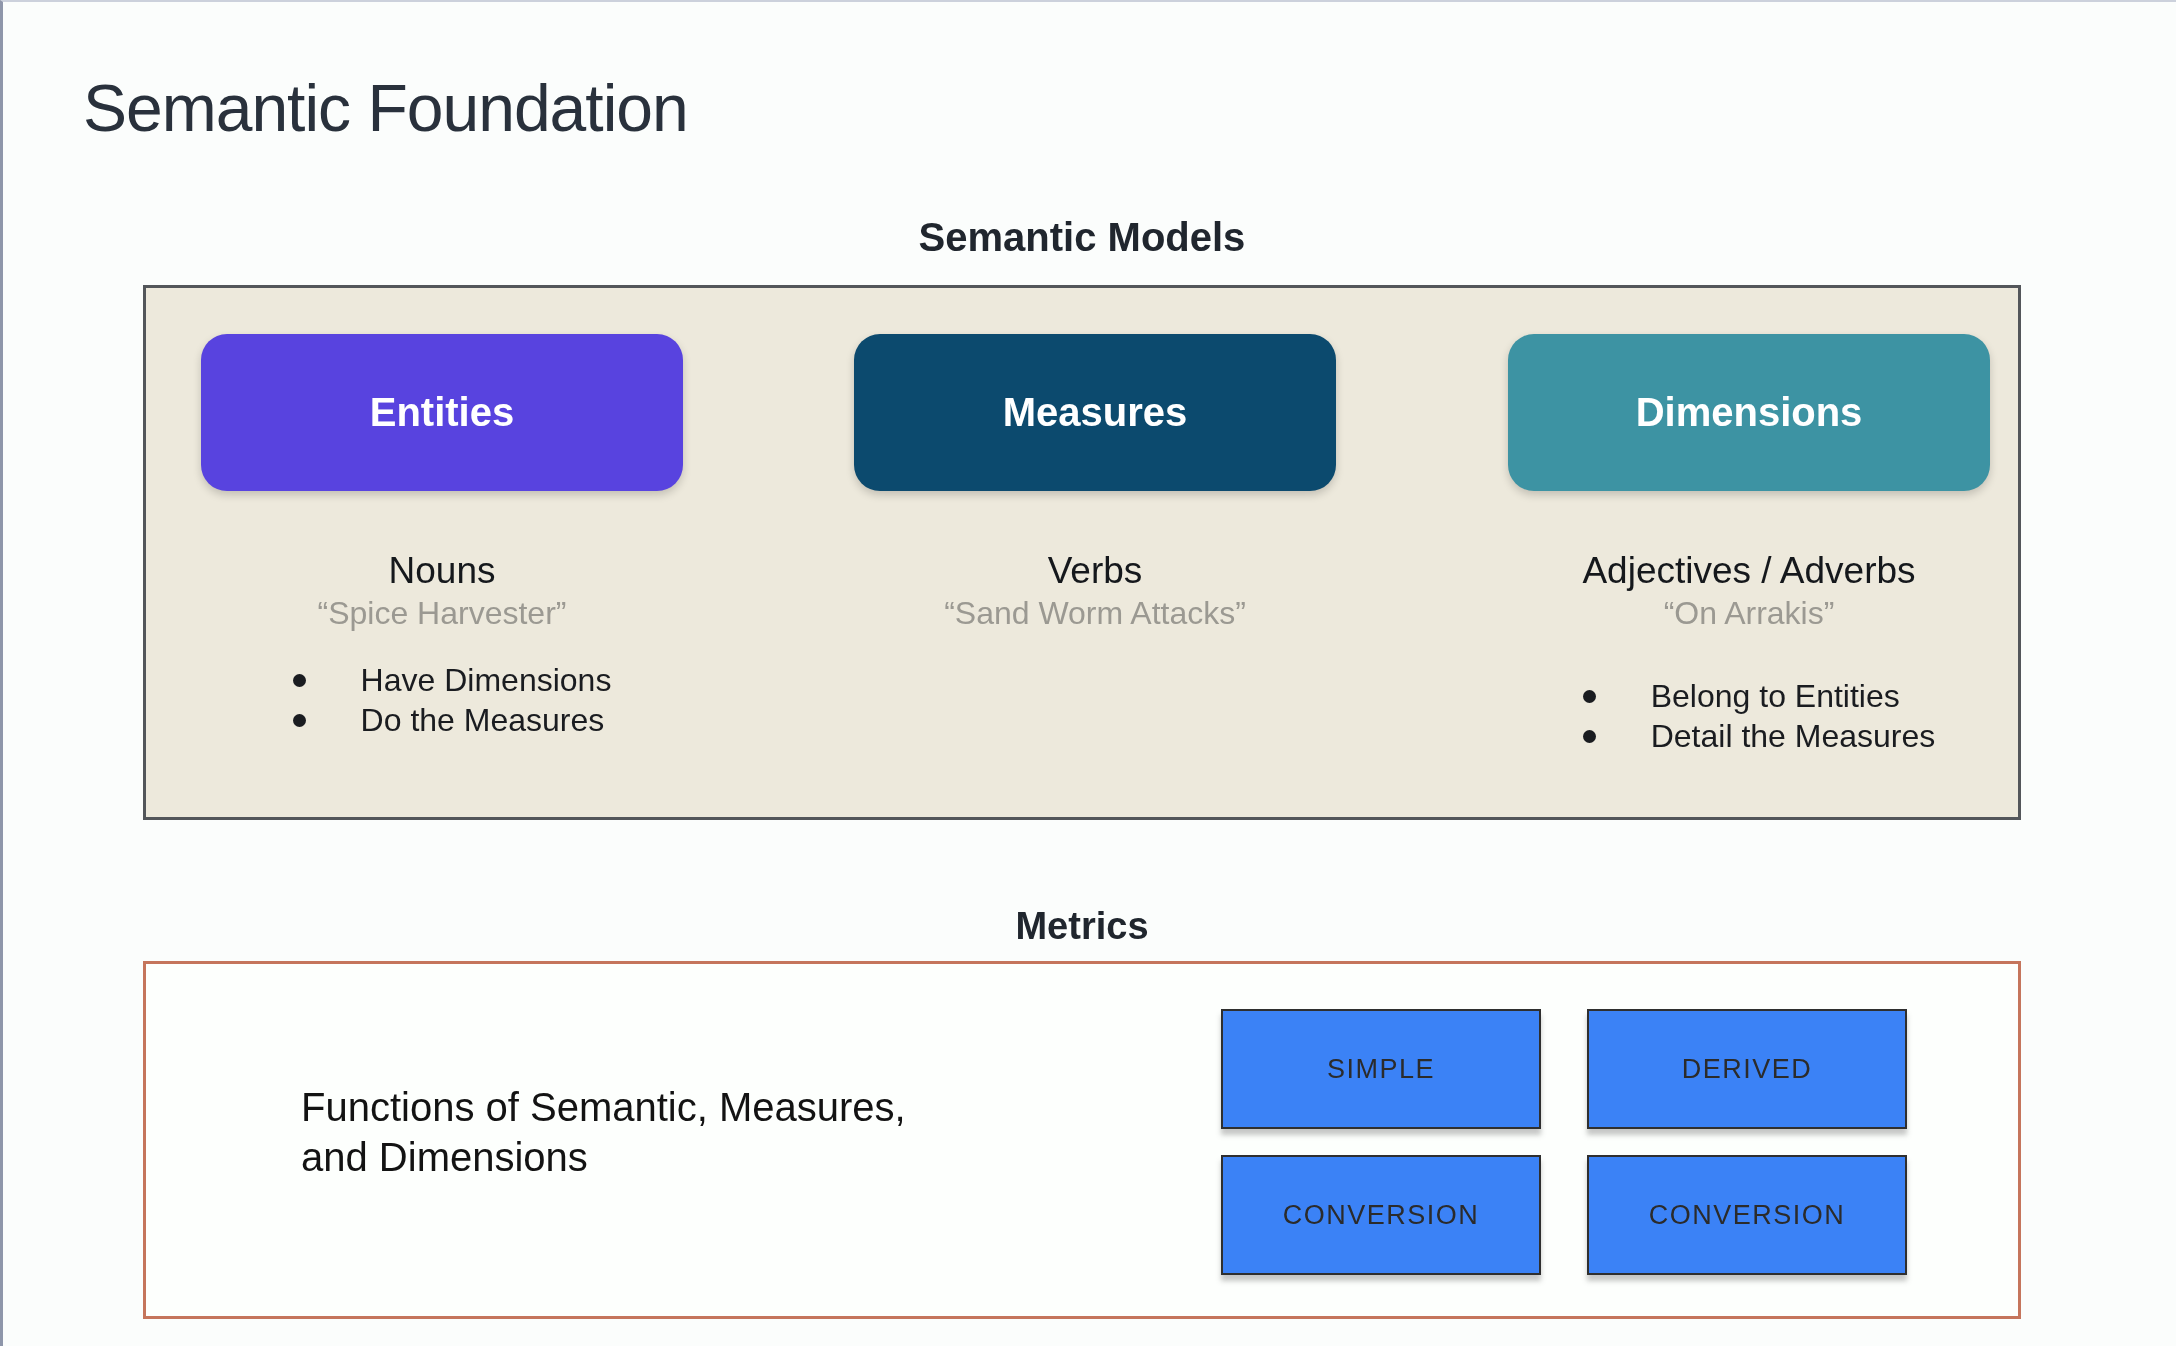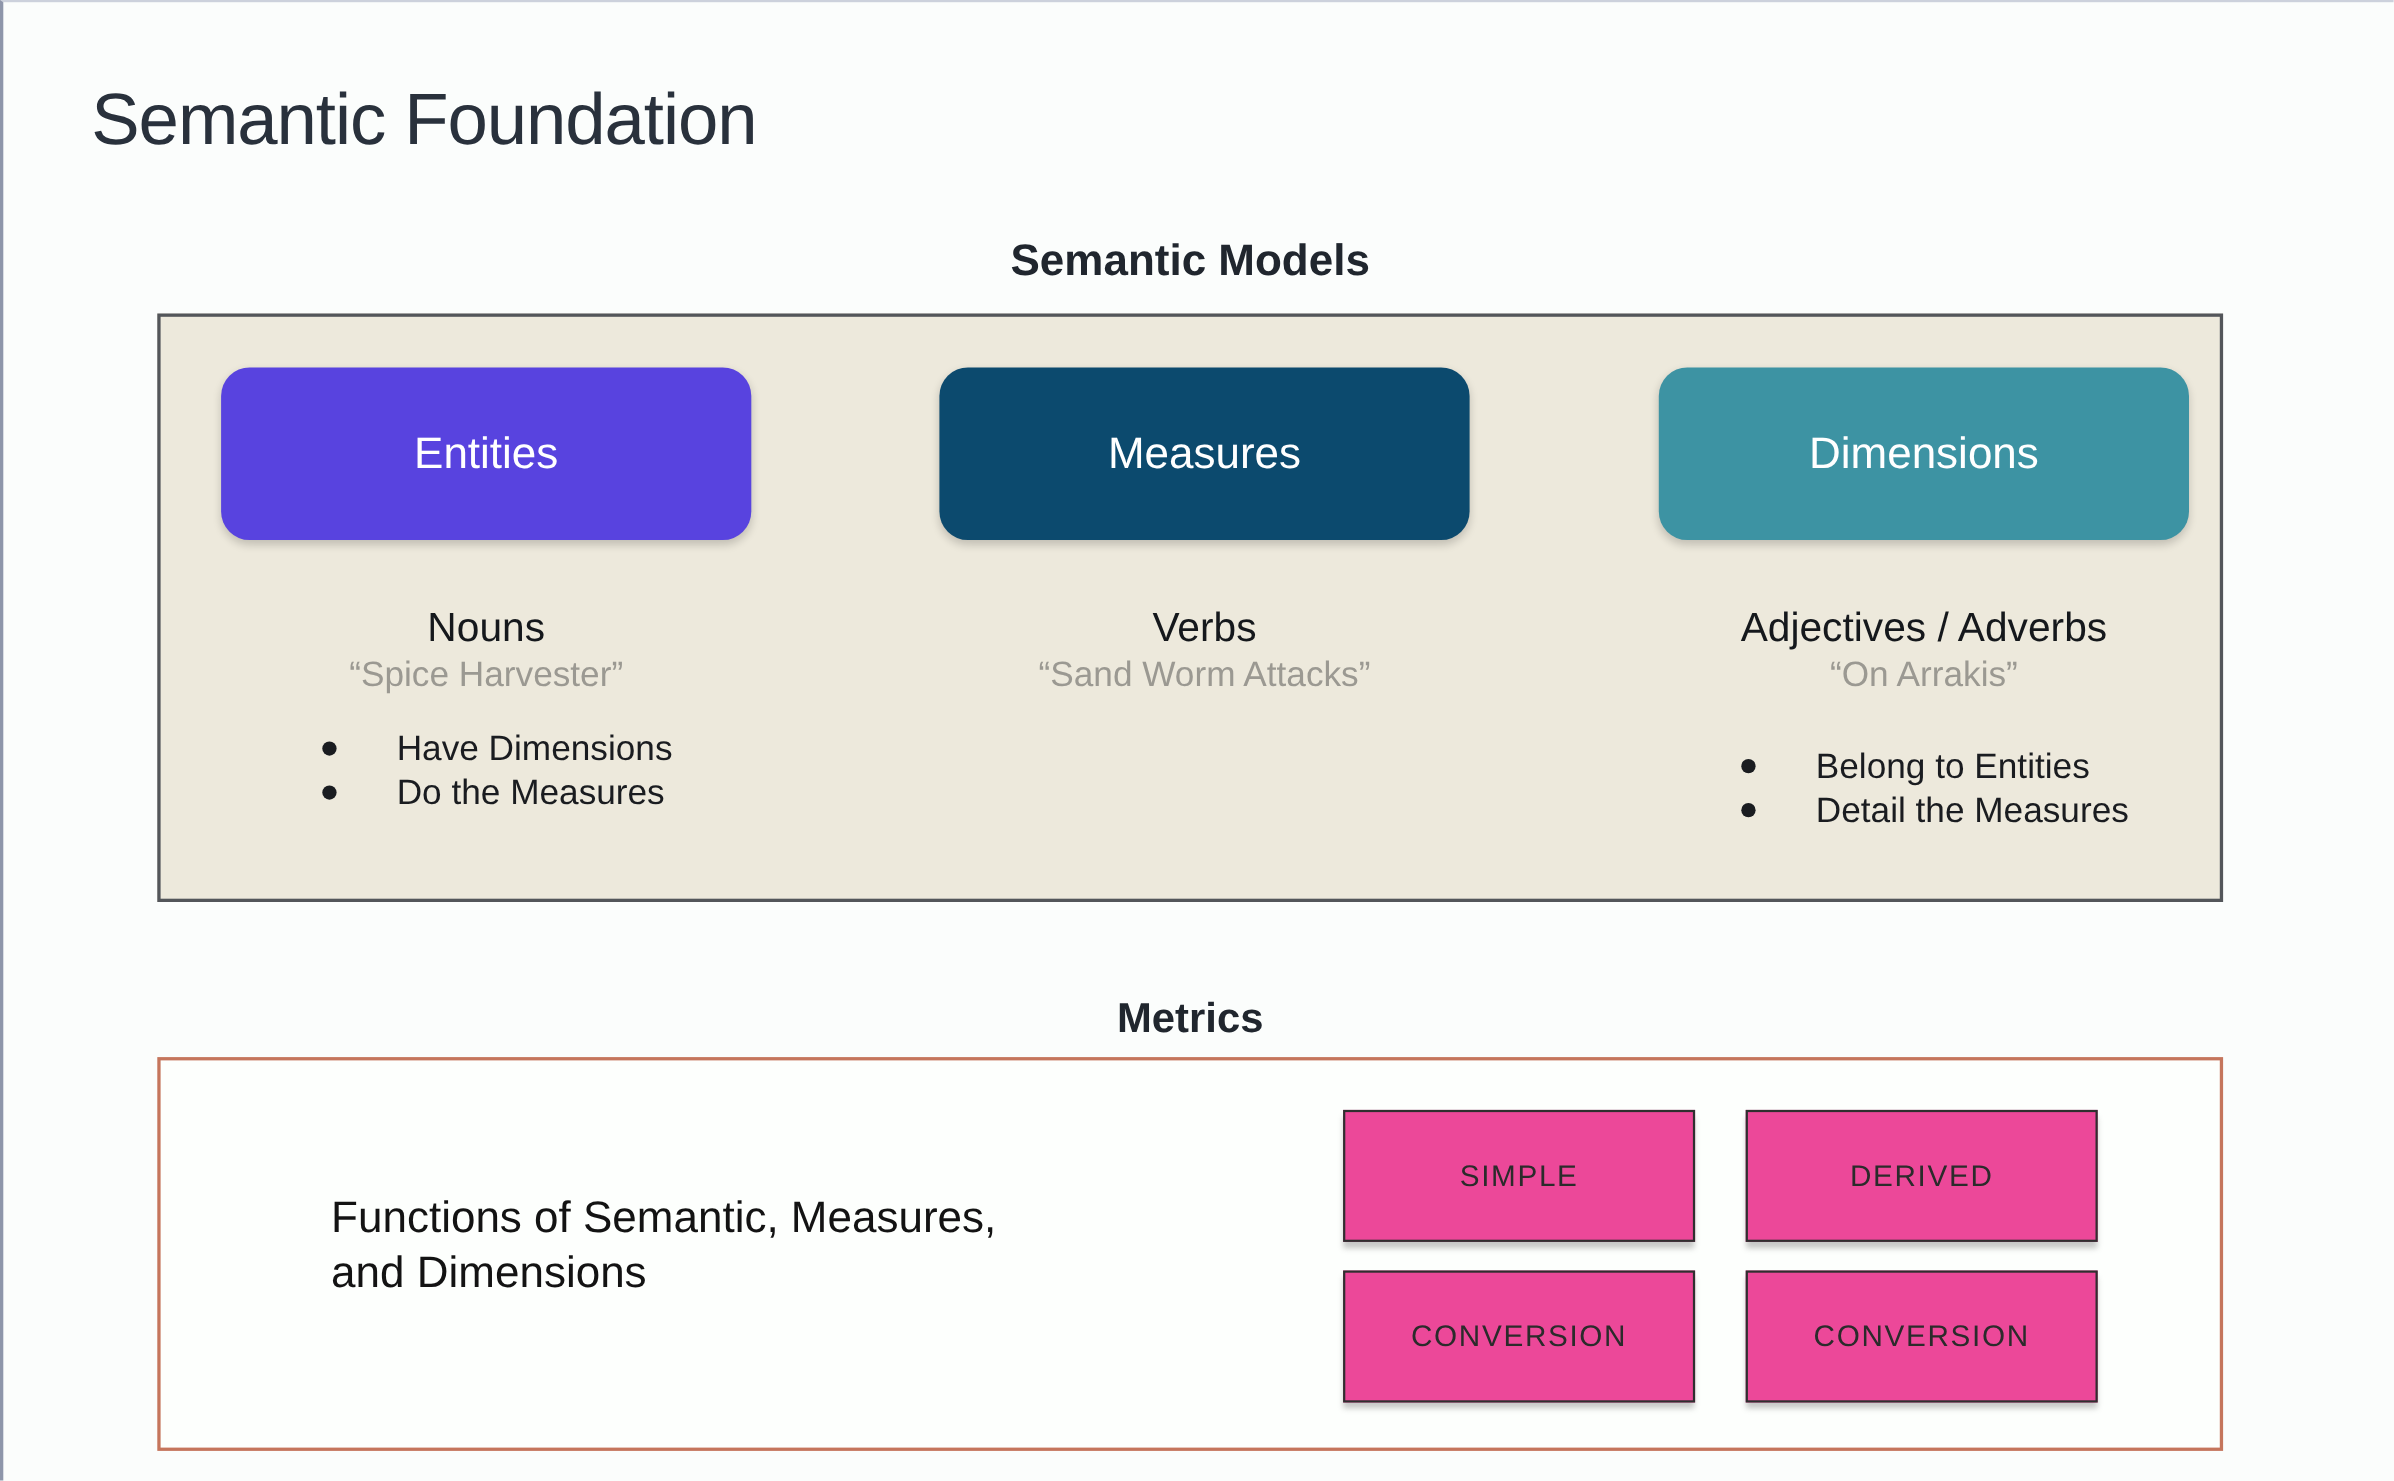--- a/index.html
+++ b/index.html
@@ -19,21 +19,21 @@
     position:absolute;left:140px;top:213px;width:1878px;text-align:center;
     font-size:40px;font-weight:700;color:#20262e;
   }
   .sm-box{
     position:absolute;left:140px;top:283px;width:1878px;height:535px;
     background:#ede9dc;border:3px solid #53565a;box-sizing:border-box;
   }
   .pill{
     position:absolute;top:46px;width:482px;height:157px;border-radius:26px;
     display:flex;align-items:center;justify-content:center;
-    color:#ffffff;font-weight:400;font-size:40px;
+    color:#ffffff;font-weight:700;font-size:40px;
     box-shadow:0 4px 8px rgba(0,0,0,0.18);
   }
   .pill.entities{left:55px;background:#5843df;}
   .pill.measures{left:708px;background:#0c4a6e;}
   .pill.dimensions{left:1362px;background:#3d93a3;}
   .col{
     position:absolute;top:262px;width:600px;text-align:center;
   }
   .col.c1{left:-4px;}
   .col.c2{left:649px;}
@@ -56,21 +56,21 @@
   }
   .metrics-box{
     position:absolute;left:140px;top:959px;width:1878px;height:358px;
     background:#fdfffd;border:3px solid #c5755c;box-sizing:border-box;
   }
   .metrics-desc{
     position:absolute;left:155px;top:118px;
     font-size:40px;line-height:50px;color:#131313;
   }
   .mbox{
-    position:absolute;width:320px;height:120px;background:#ec4899;
+    position:absolute;width:320px;height:120px;background:#3b82f6;
     border:2px solid #2f2f2f;box-sizing:border-box;
     display:flex;align-items:center;justify-content:center;
     font-size:27px;letter-spacing:1.5px;color:#2b2b2b;
     box-shadow:0 6px 5px rgba(130,130,130,0.45);
   }
   .mbox.simple{left:1075px;top:45px;}
   .mbox.derived{left:1441px;top:45px;}
   .mbox.cumulative{left:1075px;top:191px;}
   .mbox.conversion{left:1441px;top:191px;}
 </style>

